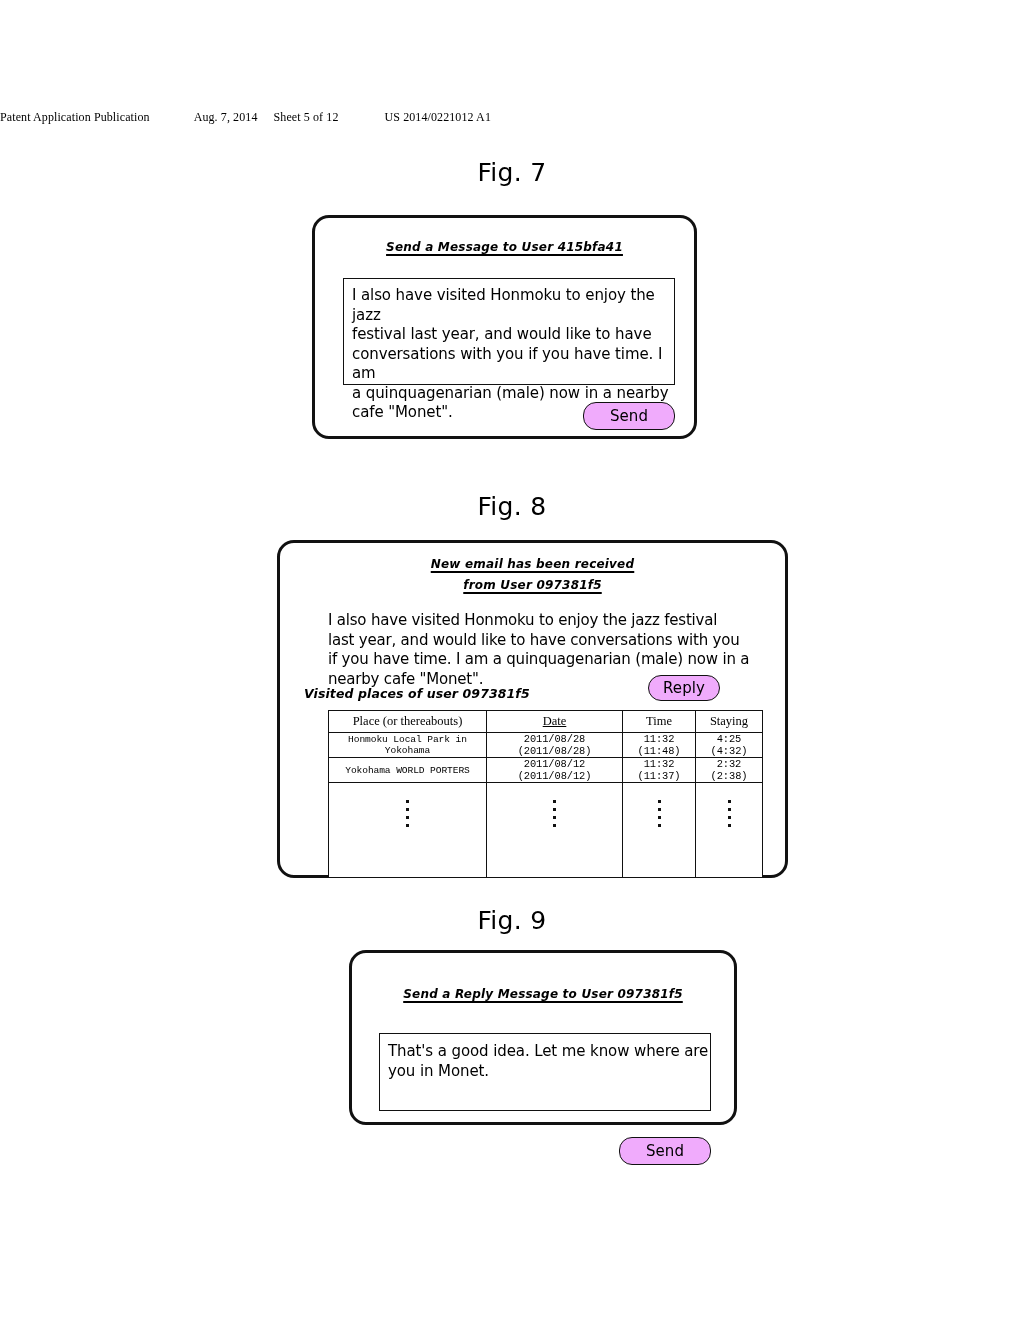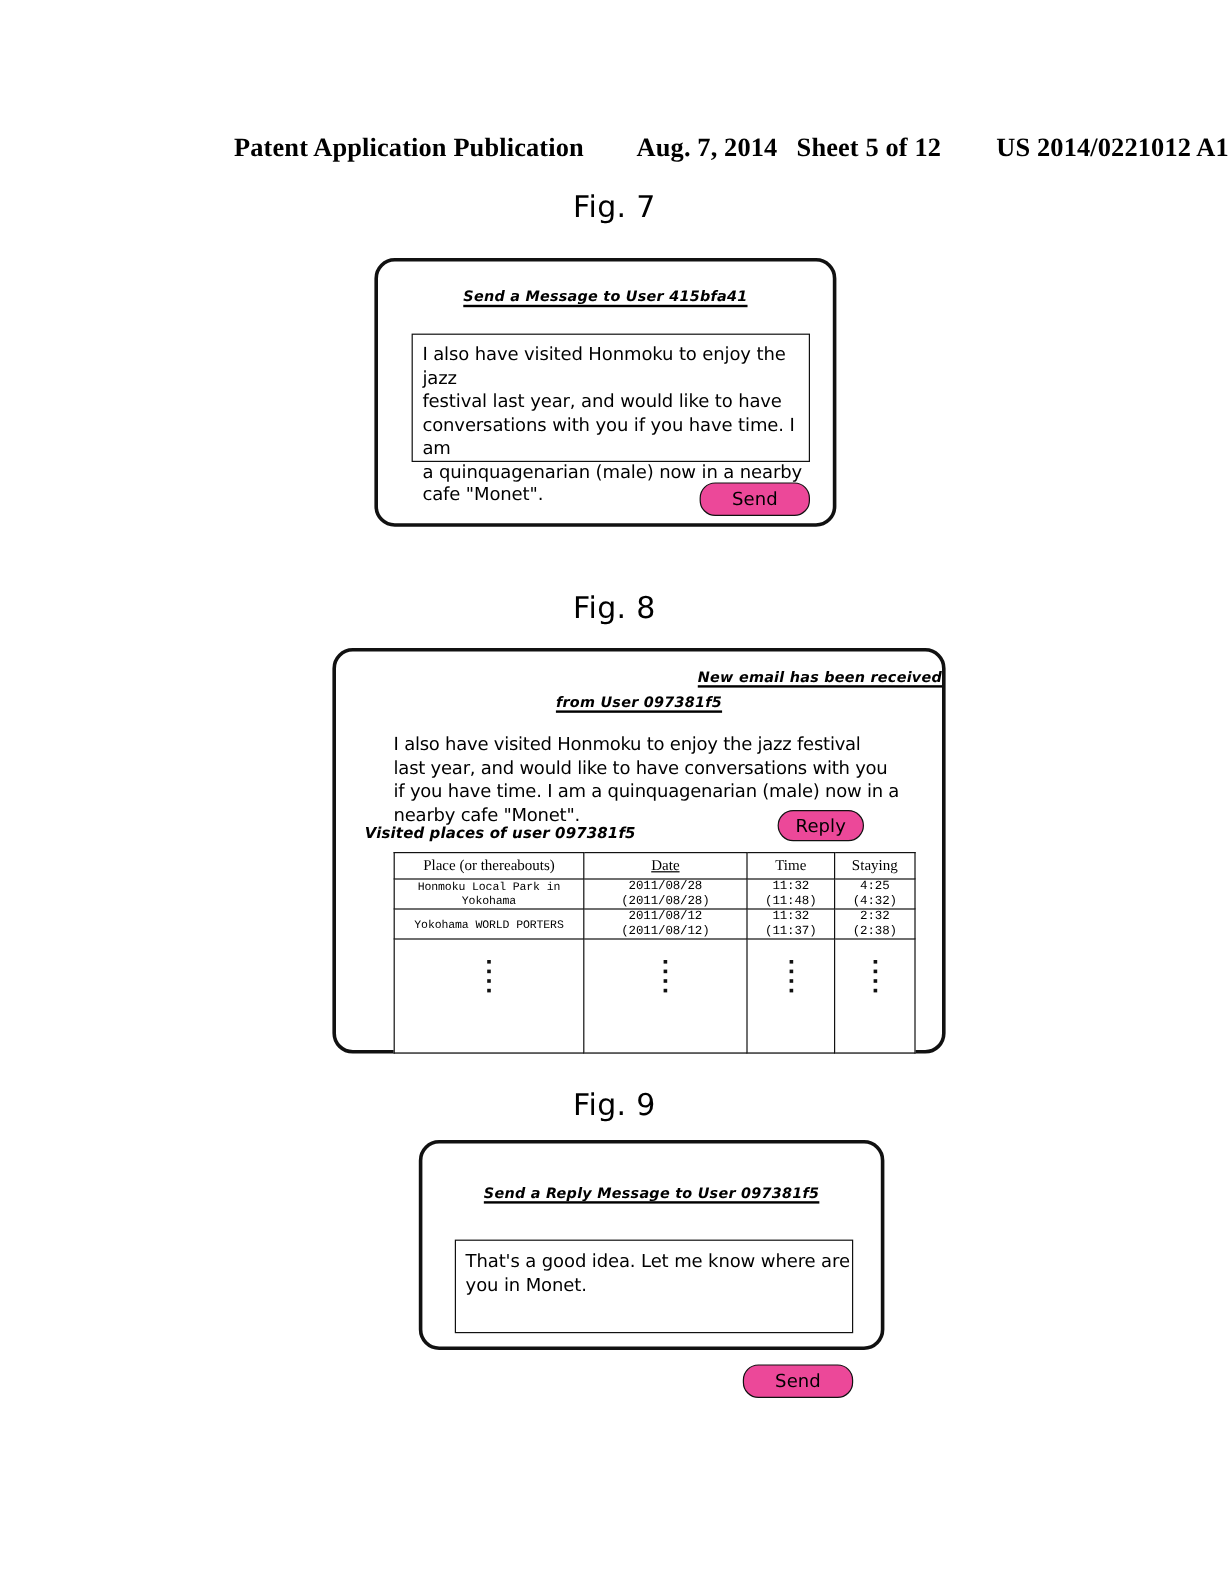--- a/index.html
+++ b/index.html
@@ -15,25 +15,25 @@
     color: #000000;
     overflow: hidden;
   }
 
   
   .pat-header {
     position: absolute;
     left: 0; right: 0;
     top: 86px;
     display: flex;
-    justify-content: flex-end;
+    justify-content: flex-start;
     align-items: baseline;
     font-family: "Liberation Serif", serif;
-    font-weight: bold;
-    font-size: 22px;
+    font-weight: normal;
+    font-size: 12px;
     letter-spacing: 0.1px;
     white-space: nowrap;
   }
   .pat-header .h-pub   { margin-right: 44px; }
   .pat-header .h-date  { margin-right: 16px; margin-top: 24px; }
   .pat-header .h-sheet { margin-right: 46px; }
 
   
   .fig-caption {
     position: absolute;
@@ -81,21 +81,21 @@
     line-height: 19.5px;
     letter-spacing: -0.1px;
     white-space: pre-line;
   }
 
   
   .pill-btn {
     position: absolute;
     border: 1.8px solid #111111;
     border-radius: 13px;
-    background: #ec4899;
+    background: #f0abfc;
     box-sizing: border-box;
     display: flex;
     align-items: center;
     justify-content: center;
     font-family: "DejaVu Sans", sans-serif;
     font-size: 15px;
     letter-spacing: 0.1px;
     cursor: pointer;
   }
 
@@ -198,21 +198,21 @@
 
   <div class="pill-btn" style="left:268px; top:184px; width:92px; height:28px;">
     <span>Send</span>
   </div>
 </div>
 
 <div class="fig-caption" style="left:0; right:0; top:492px;">Fig. 8</div>
 
 <div class="panel" style="left:277px; top:540px; width:511px; height:338px;">
 
-  <div class="panel-title" style="position:absolute; left:0; right:0; top:14px;text-align:right;">New email has been received</div>
+  <div class="panel-title" style="position:absolute; left:0; right:0; top:14px;">New email has been received</div>
   <div class="panel-title" style="position:absolute; left:0; right:0; top:35px;">from User 097381f5</div>
 
   <div class="fig8-body" style="left:48px; top:68px; width:430px;">I also have visited Honmoku to enjoy the jazz festival
 last year, and would like to have conversations with you
 if you have time. I am a quinquagenarian (male) now in a
 nearby cafe "Monet".</div>
 
   <div class="pill-btn" style="left:368px; top:132px; width:72px; height:26px;">
     <span>Reply</span>
   </div>

